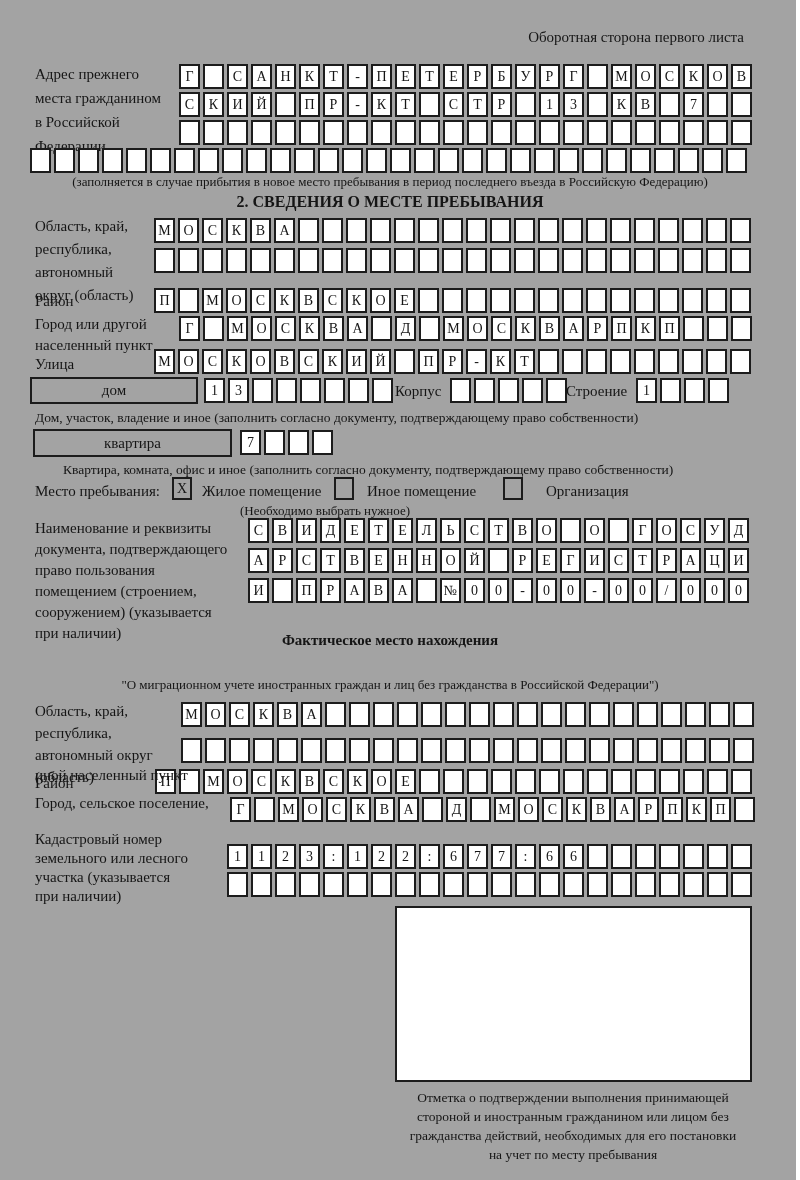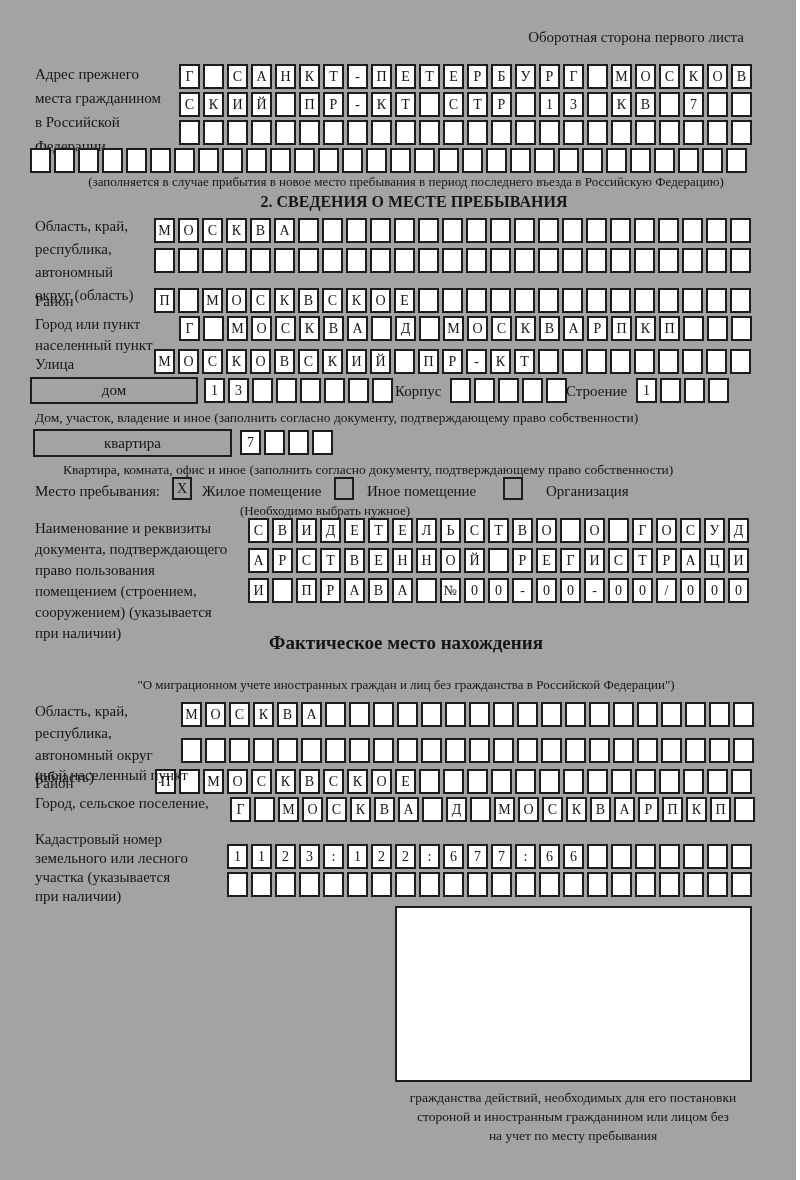--- a/index.html
+++ b/index.html
@@ -3,21 +3,21 @@
 <meta charset="utf-8">
 <style>
   html, body { margin:0; padding:0; background:#ffffff; }
   #page {
     position:relative; width:796px; height:1180px; background:#a3a3a3;
     font-family:Liberation Serif, serif; color:#151515;
     overflow:hidden;
   }
   .lbl { position:absolute; font-size:15px; line-height:23px; white-space:nowrap; }
   .note { position:absolute; font-size:13px; white-space:nowrap; }
-  .center { left:0; width:780px; text-align:center;padding-left:16px; }
+  .center { left:0; width:780px; text-align:center; }
   .heading { position:absolute; font-weight:bold; font-size:16px; }
   .cellrow { position:absolute; display:flex; gap:3px; }
   .cell {
     width:21px; height:25px; box-sizing:border-box; flex:0 0 21px;
     border:2px solid #1c1c1c; background:#ffffff;
     display:flex; align-items:center; justify-content:center;
     font-size:14px; line-height:1;
   }
   .bigbox {
     position:absolute; box-sizing:border-box; border:2px solid #1c1c1c;
@@ -149,21 +149,21 @@
       <span class="cell"></span>
       <span class="cell"></span>
       <span class="cell"></span>
       <span class="cell"></span>
       <span class="cell"></span>
       <span class="cell"></span>
       <span class="cell"></span>
     </div>
   <div class="note center" style="top:174px;">(заполняется в случае прибытия в новое место пребывания в период последнего въезда в Российскую Федерацию)</div>
 
-  <div class="heading center" style="top:193px; position:absolute;margin-left:8px;">2. СВЕДЕНИЯ О МЕСТЕ ПРЕБЫВАНИЯ</div>
+  <div class="heading center" style="top:193px; position:absolute;">2. СВЕДЕНИЯ О МЕСТЕ ПРЕБЫВАНИЯ</div>
 
   <div>
     <div class="lbl" style="left:35px; top:215px;">Область, край,</div>
     <div class="lbl" style="left:35px; top:238px;">республика,</div>
     <div class="lbl" style="left:35px; top:261px;">автономный</div>
     <div class="lbl" style="left:35px; top:284px;">округ (область)</div>
   </div>
   <div class="cellrow" style="left:154px; top:218px;">
       <span class="cell">М</span>
       <span class="cell">О</span>
@@ -242,21 +242,21 @@
       <span class="cell"></span>
       <span class="cell"></span>
       <span class="cell"></span>
       <span class="cell"></span>
       <span class="cell"></span>
       <span class="cell"></span>
       <span class="cell"></span>
     </div>
 
   <div>
-    <div class="lbl" style="left:35px; top:314px; line-height:21px;">Город или пункт</div>
+    <div class="lbl" style="left:35px; top:314px; line-height:21px;">Город или другой</div>
     <div class="lbl" style="left:35px; top:335px; line-height:21px;">населенный пункт</div>
   </div>
   <div class="cellrow" style="left:179px; top:316px;">
       <span class="cell">Г</span>
       <span class="cell"></span>
       <span class="cell">М</span>
       <span class="cell">О</span>
       <span class="cell">С</span>
       <span class="cell">К</span>
       <span class="cell">В</span>
@@ -425,21 +425,21 @@
       <span class="cell">0</span>
       <span class="cell">-</span>
       <span class="cell">0</span>
       <span class="cell">0</span>
       <span class="cell">/</span>
       <span class="cell">0</span>
       <span class="cell">0</span>
       <span class="cell">0</span>
     </div>
 
-  <div class="heading center" style="top:632px; position:absolute; font-size:19px;">Фактическое место нахождения</div>
+  <div class="heading center" style="top:632px; position:absolute; font-size:15px;">Фактическое место нахождения</div>
   <div class="note center" style="top:677px;">"О миграционном учете иностранных граждан и лиц без гражданства в Российской Федерации")</div>
 
   <div>
     <div class="lbl" style="left:35px; top:700px; line-height:22px;">Область, край,</div>
     <div class="lbl" style="left:35px; top:722px; line-height:22px;">республика,</div>
     <div class="lbl" style="left:35px; top:744px; line-height:22px;">автономный округ</div>
     <div class="lbl" style="left:35px; top:766px; line-height:22px;">(область)</div>
   </div>
   <div class="cellrow" style="left:181px; top:702px;">
       <span class="cell">М</span>
@@ -602,18 +602,19 @@
       <span class="cell"></span>
       <span class="cell"></span>
       <span class="cell"></span>
       <span class="cell"></span>
       <span class="cell"></span>
       <span class="cell"></span>
     </div>
 
   <div class="stamp" style="left:395px; top:906px; width:357px; height:176px;"></div>
   <div class="caption" style="left:378px; top:1088px; width:390px;">
+    <div>Отметка о подтверждении выполнения принимающей</div>
+    <div>стороной и иностранным гражданином или лицом без</div>
     <div>гражданства действий, необходимых для его постановки</div>
-    <div>стороной и иностранным гражданином или лицом без</div>
     <div>на учет по месту пребывания</div>
   </div>
 
 </div>
 
 </body></html>

